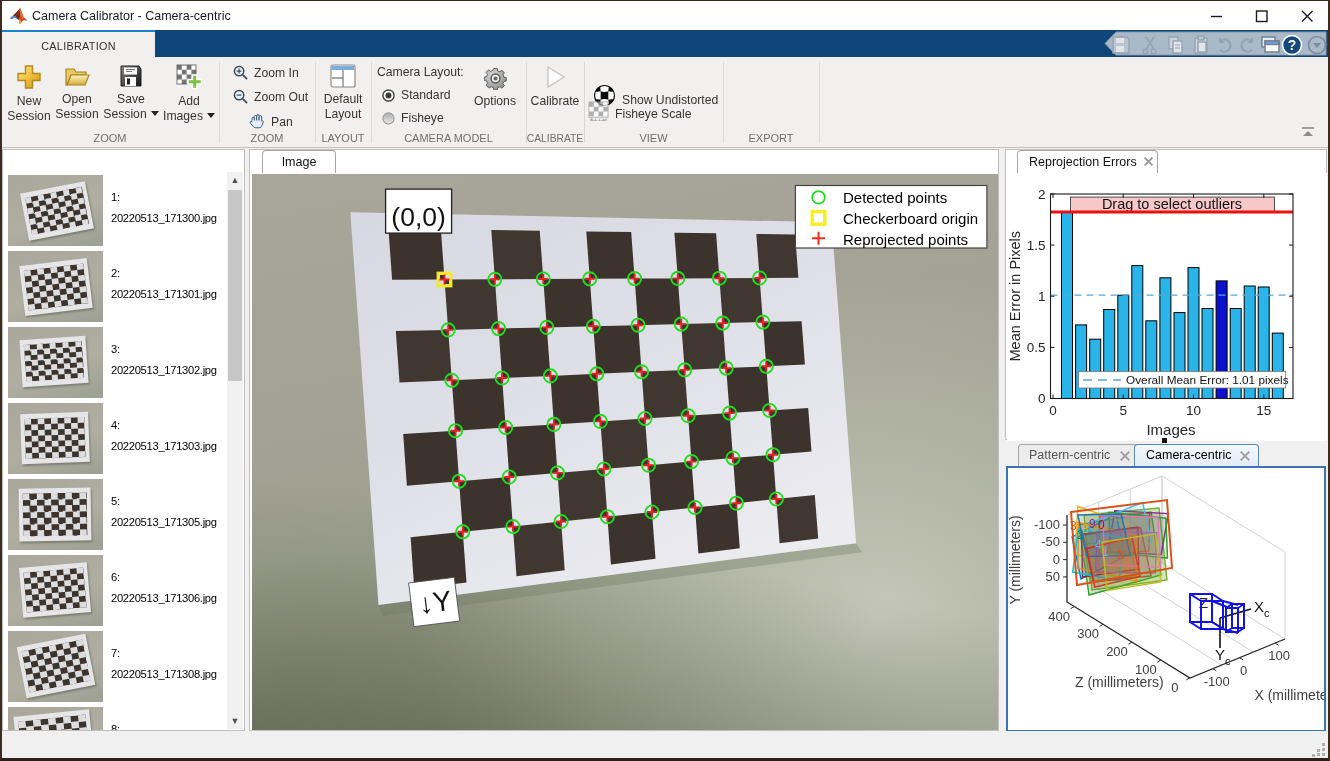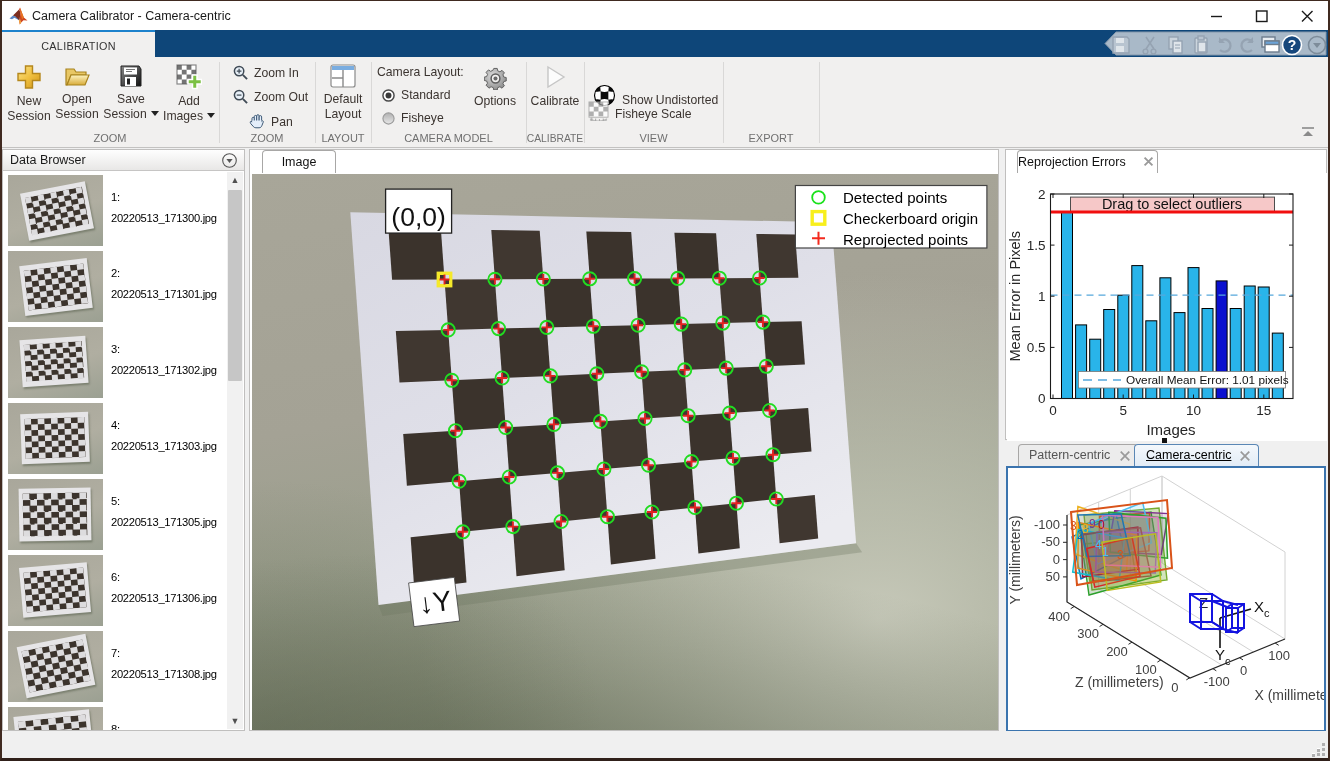--- a/index.html
+++ b/index.html
@@ -246,27 +246,20 @@
 <div class="sec" style="left:722px;width:96px">
       <div class="seclab">EXPORT</div>
 </div>
 <div class="vsep" style="left:818px"></div>
 <svg width="14" height="12" viewBox="0 0 14 12" style="position:absolute;right:14px;bottom:8px">
       <path d="M1 1h12" stroke="#8a8a8a" stroke-width="1.6"></path>
       <path d="M7 4L12 9H2z" fill="#8a8a8a"></path>
     </svg>
 </div>
 <div id="browser">
-<div id="bhead">
-      <span>Data Browser</span>
-<svg width="15" height="15" viewBox="0 0 15 15" style="position:absolute;right:7px;top:3px">
-        <circle cx="7.5" cy="7.5" r="6.8" fill="none" stroke="#555" stroke-width="1.1"></circle>
-        <path d="M4.4 6l3.1 4 3.1-4z" fill="#555"></path>
-      </svg>
-</div>
 <div style="position:absolute;left:0;top:22px;right:1px;bottom:0;overflow:hidden">
       <div class="bitem" style="top:3px">
         <div class="thumb">
           <div class="paper" style="left:16px;top:12px;width:66px;height:48px;transform:rotate(-11deg)">
             <div class="board" style="left:4px;top:5px;width:58px;height:38px;background-size:12.9px 10.9px"></div>
           </div>
         </div>
         <div class="blab">1:<br>20220513_171300.jpg</div>
       </div>
       <div class="bitem" style="top:79px">
@@ -467,21 +460,21 @@
 <circle cx="566.5" cy="23.4" r="6.3" fill="none" stroke="#1ae11a" stroke-width="1.8"></circle>
 <rect x="560.2" y="37.6" width="12.6" height="12.6" fill="none" stroke="#f8ef1c" stroke-width="3.4"></rect>
 <path d="M560 64.2h13M566.5 57.7v13" stroke="#f32a1e" stroke-width="2"></path>
 <text x="591" y="28.6">Detected points</text>
 <text x="591" y="50.4">Checkerboard origin</text>
 <text x="591" y="70.6">Reprojected points</text>
 </g>
       </svg></div>
 </div>
 <div id="errpanel">
-<div class="ptab" style="left:11px;width:141px;line-height:22px;text-align:left;">Reprojection Errors</div>
+<div class="ptab" style="left:11px;width:141px;line-height:22px;text-align:left;padding-left:11px">Reprojection Errors</div>
 <svg width="11" height="11" viewBox="0 0 14 14" style="position:absolute;left:137px;top:6px;z-index:3">
       <path d="M2 2l10 10M12 2L2 12" stroke="#9a9a9a" stroke-width="2.4"></path>
     </svg>
 <div style="position:absolute;left:1px;top:23px;width:318px;height:266px;background:#fff"><svg width="320" height="268" viewBox="0 0 320 268" font-family="Liberation Sans,sans-serif">
         <rect width="320" height="268" fill="#fff"></rect>
         <rect x="54.5" y="39.4" width="11" height="186.1" fill="#29b4ea" stroke="#000" stroke-width="1"></rect>
         <rect x="68.6" y="151.9" width="11" height="73.6" fill="#29b4ea" stroke="#000" stroke-width="1"></rect>
         <rect x="82.7" y="166.2" width="11" height="59.3" fill="#29b4ea" stroke="#000" stroke-width="1"></rect>
         <rect x="96.7" y="136.5" width="11" height="89.0" fill="#29b4ea" stroke="#000" stroke-width="1"></rect>
         <rect x="110.8" y="122.2" width="11" height="103.3" fill="#29b4ea" stroke="#000" stroke-width="1"></rect>
@@ -538,21 +531,21 @@
       </svg></div>
 </div>
 <div style="position:absolute;left:1162px;top:438px;width:5px;height:5px;background:#111"></div>
 <div class="ttab" style="left:1018px;top:444px;width:120px;background:#ececec;color:#555">
     <span style="position:absolute;left:10px;top:3px">Pattern-centric</span>
 <svg width="12" height="12" viewBox="0 0 14 14" style="position:absolute;right:6px;top:5px">
       <path d="M2 2l10 10M12 2L2 12" stroke="#9a9a9a" stroke-width="2"></path>
     </svg>
   </div>
 <div class="ttab" style="left:1134px;top:444px;width:125px;background:linear-gradient(#f4f8fc,#e2ecf6);border-color:#5a87b5;color:#000;z-index:2">
-    <span style="position:absolute;left:11px;top:3px;text-decoration:underline;">Camera-centric</span>
+    <span style="position:absolute;left:11px;top:3px;">Camera-centric</span>
 <svg width="12" height="12" viewBox="0 0 14 14" style="position:absolute;right:7px;top:5px">
       <path d="M2 2l10 10M12 2L2 12" stroke="#9a9a9a" stroke-width="2"></path>
     </svg>
   </div>
 <div id="campanel"><svg width="316" height="262" viewBox="0 0 316 262" font-family="Liberation Sans,sans-serif">
       <rect width="316" height="262" fill="#fff"></rect>
       <path d="MM66.2 138.5L161.2 99.5" stroke="#d2d2d2" stroke-width="1"></path>
       <path d="MM95.1 156.3L190.1 117.3" stroke="#d2d2d2" stroke-width="1"></path>
       <path d="MM124.0 174.1L219.0 135.1" stroke="#d2d2d2" stroke-width="1"></path>
       <path d="MM152.9 191.9L247.9 152.9" stroke="#d2d2d2" stroke-width="1"></path>

